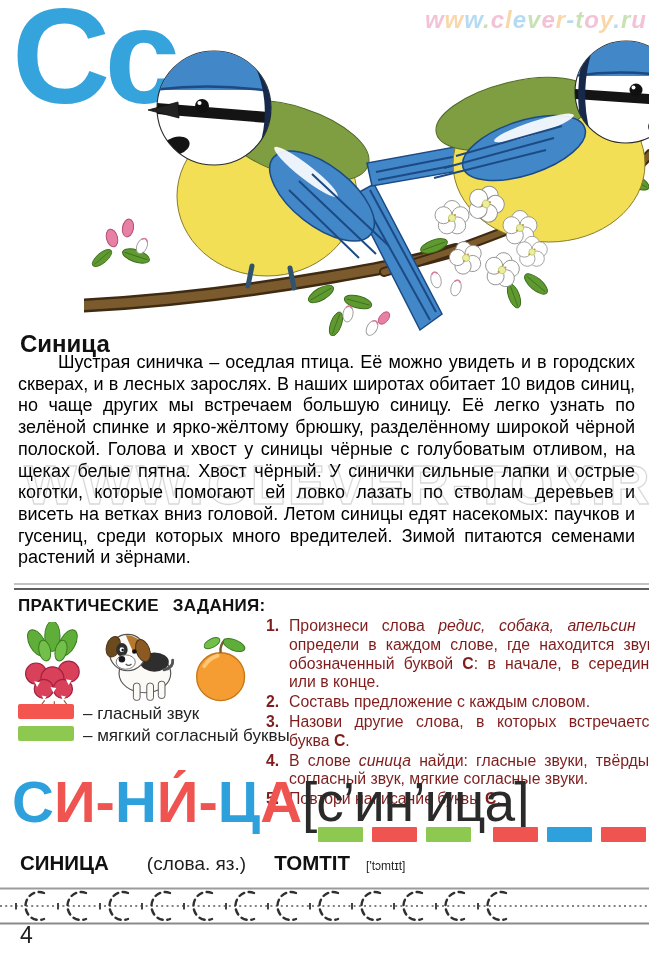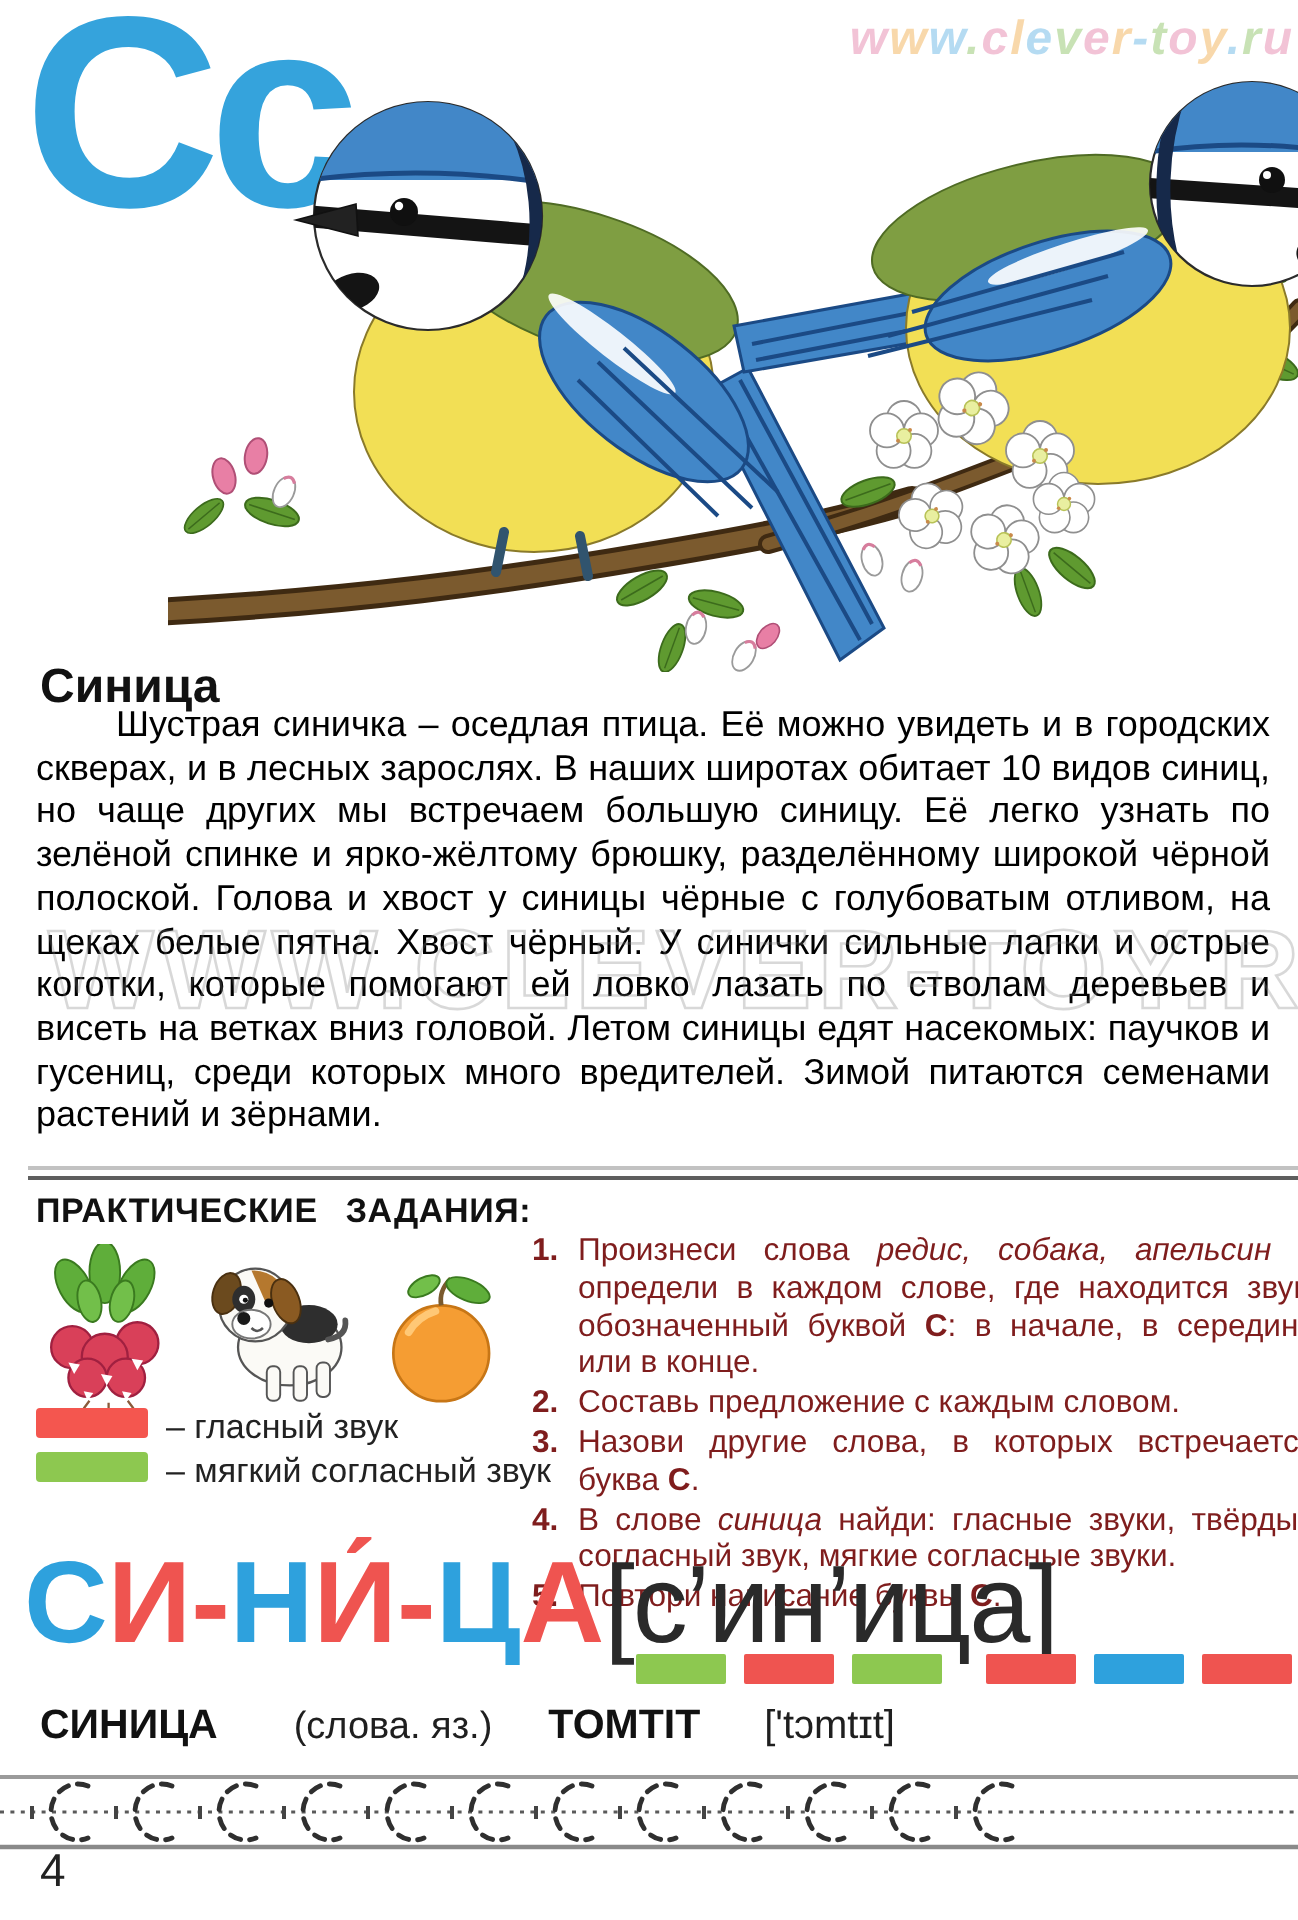--- a/index.html
+++ b/index.html
@@ -55,21 +55,21 @@
                  letter-spacing:-1px;}
 
   .squares{position:absolute;left:318px;top:827px;display:flex;}
   .sq{width:45px;height:15px;border-radius:1px;margin-right:9px;}
   .sq.gap{margin-left:13px;}
 
   .translation{position:absolute;left:20px;top:851px;display:flex;align-items:baseline;}
   .tr-word{font-size:20.5px;font-weight:bold;color:#111;}
   .tr-note{font-size:19px;margin-left:38px;}
   .tr-eng{font-size:20.5px;font-weight:bold;margin-left:28px;color:#111;}
-  .tr-ipa{font-size:20px;margin-left:32px;}
+  .tr-ipa{font-size:12px;margin-left:16px;}
 
   .practice{position:absolute;left:0;top:883px;}
 
   .pageno{position:absolute;left:20px;top:922px;font-size:23px;color:#222;}
 </style>
 </head>
 <body>
 
 <div class="page">
 
@@ -256,21 +256,21 @@
     </svg>
   </div>
 
   <div class="legend">
       <div class="legend-row">
         <span class="legend-bar" style="background: rgb(244, 86, 79);"></span>
         <span class="legend-label">– гласный звук</span>
       </div>
       <div class="legend-row">
         <span class="legend-bar" style="background: rgb(141, 200, 80);"></span>
-        <span class="legend-label">– мягкий согласный звук</span>
+        <span class="legend-label">– мягкий согласный буквы</span>
       </div>
     </div>
 
   <ol class="tasks">
       <li><span>Произнеси слова </span><span class="it">редис, собака, апельсин</span><span> и определи в каждом слове, где находится звук, обозначенный буквой </span><span class="bd">С</span><span>: в начале, в середине или в конце.</span></li>
       <li><span>Составь предложение с каждым словом.</span></li>
       <li><span>Назови другие слова, в которых встречается буква </span><span class="bd">С</span><span>.</span></li>
       <li><span>В слове </span><span class="it">синица</span><span> найди: гласные звуки, твёрдый согласный звук, мягкие согласные звуки.</span></li>
       <li><span>Повтори написание буквы </span><span class="bd">С</span><span>.</span></li>
     </ol>

